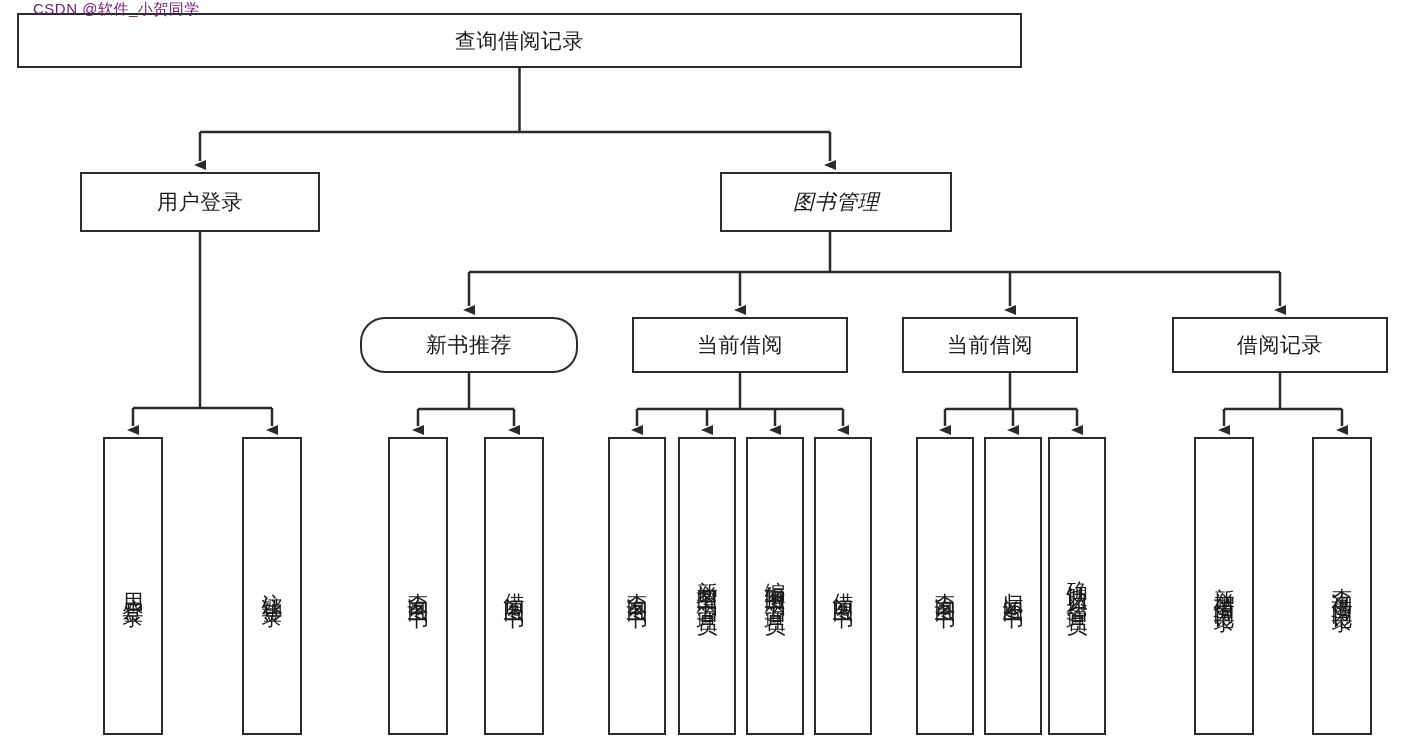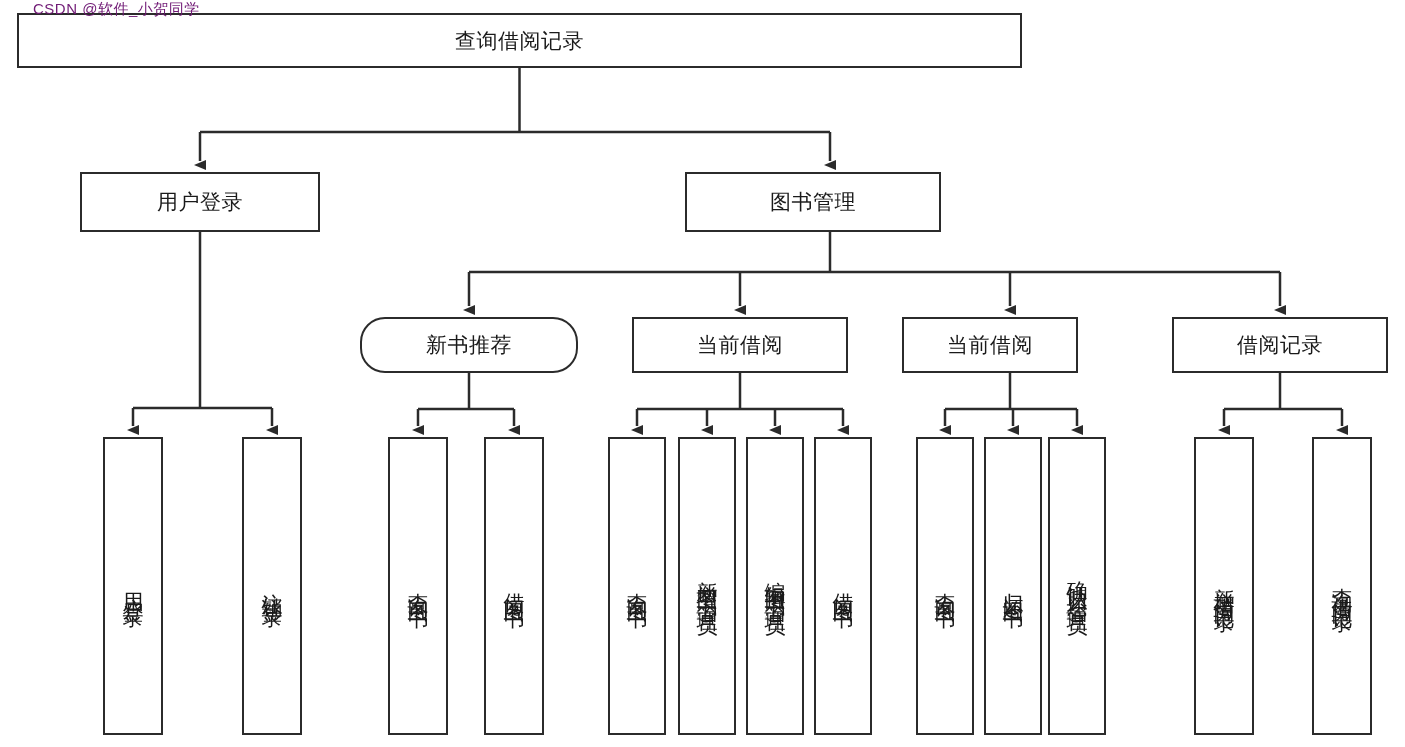--- a/index.html
+++ b/index.html
@@ -111,21 +111,21 @@
       </g>
   </svg>
 
   <div id="node-layer">
       <div class="node horizontal" style="left: 17px; top: 13px; width: 1005px; height: 55px;">
         <span>查询借阅记录</span>
       </div>
       <div class="node horizontal" style="left: 80px; top: 172px; width: 240px; height: 60px;">
         <span>用户登录</span>
       </div>
-      <div class="node horizontal" style="left: 685px; top: 172px; width: 256px; height: 60px;">
+      <div class="node horizontal" style="left: 720px; top: 172px; width: 232px; height: 60px; font-style: italic;">
         <span>图书管理</span>
       </div>
       <div class="node horizontal" style="left: 360px; top: 317px; width: 218px; height: 56px; border-radius: 25px;">
         <span>新书推荐</span>
       </div>
       <div class="node horizontal" style="left: 632px; top: 317px; width: 216px; height: 56px;">
         <span>当前借阅</span>
       </div>
       <div class="node horizontal" style="left: 902px; top: 317px; width: 176px; height: 56px;">
         <span>当前借阅</span>

